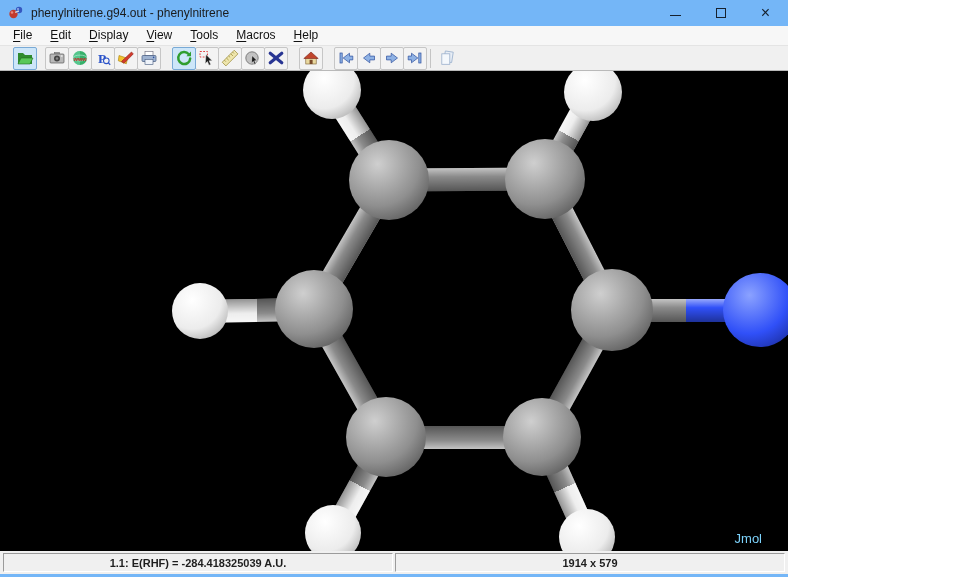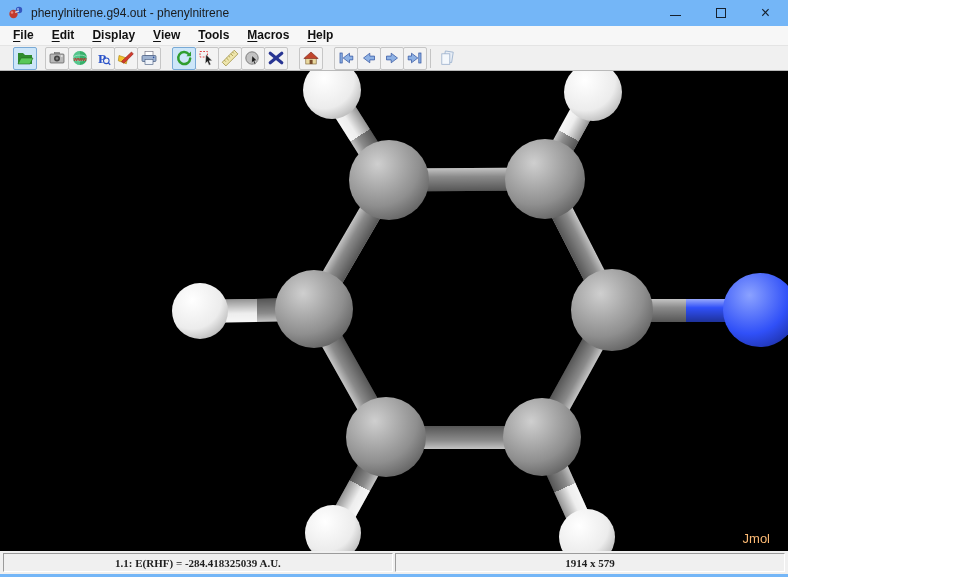--- a/index.html
+++ b/index.html
@@ -12,43 +12,43 @@
   .app-icon { width:16px; height:16px; margin-right:7px; flex:0 0 auto; }
   .title-text { font-size:12px; color:#1b1b1b; white-space:nowrap; }
   .win-controls { margin-left:auto; display:flex; height:100%; }
   .wbtn { width:45px; height:100%; display:flex; align-items:center; justify-content:center; cursor:default; }
   .min-glyph { width:11px; height:0; border-bottom:1.4px solid #16212e; margin-top:4px; }
   .max-glyph { width:10px; height:10px; border:1.4px solid #16212e; }
   .close-glyph { font-size:16px; line-height:16px; color:#16212e; font-weight:400; }
 
   
   .menubar { height:20px; background:#f7f7f7; display:flex; align-items:center; padding-left:4px; font-size:12px; color:#111; border-bottom:1px solid #e4e4e4; flex:0 0 auto; }
-  .menu-item { padding:0 9px; line-height:19px; cursor:default;font-weight:bold; }
+  .menu-item { padding:0 9px; line-height:19px; cursor:default; }
   .menu-item u { text-underline-offset:2px; }
 
   
   .toolbar { height:25px; background:#f0f0f0; display:flex; align-items:center; padding-left:13px; border-bottom:1px solid #b9b9b9; flex:0 0 auto; }
   .tbtn { width:24px; height:23px; border:1px solid #c6c6c6; background:#f3f3f3; border-radius:2px; display:flex; align-items:center; justify-content:center; padding:0; margin-right:-1px; }
   .tbtn svg { width:18px; height:18px; display:block; }
   .tbtn.selected { background:#cde6f9; border-color:#79aad6; position:relative; z-index:1; }
   .tgap { width:9px; flex:0 0 auto; }
   .tgap-lg { width:12px; flex:0 0 auto; }
   .tsep { width:1px; height:19px; background:#c4c4c4; margin:0 4px; flex:0 0 auto; }
 
   
   .viewport { position:relative; height:480px; background:#000; overflow:hidden; flex:0 0 auto; }
   .atom { position:absolute; border-radius:50%; }
   .bond { position:absolute; }
-  .watermark { position:absolute; right:18px; bottom:5px; color:#fdba74; font-size:13px; z-index:3; }
+  .watermark { position:absolute; right:26px; bottom:5px; color:#7dd3fc; font-size:13px; z-index:3; }
 
   
   .statusbar { height:23px; background:#f0f0f0; display:flex; align-items:stretch; padding:1px 2px; flex:0 0 auto; }
   .scell { flex:1 1 0; margin:1px; border:1px solid; border-color:#9b9b9b #ffffff #ffffff #9b9b9b; background:#f0f0f0;
            display:flex; align-items:center; justify-content:center; font-size:11px; color:#1e1e1e; overflow:hidden; white-space:pre; }
-  .scell.bold { font-weight:bold;font-family:Liberation Serif, serif; }
+  .scell.bold { font-weight:bold; }
   .scell.mono { font-family:"DejaVu Sans Mono", monospace; color:#333; }
 
   .window-bottom { height:3px; background:#74b6f7; flex:0 0 auto; }
 </style>
 </head>
 <body>
 
 <div class="window">
 
   <div class="titlebar">

